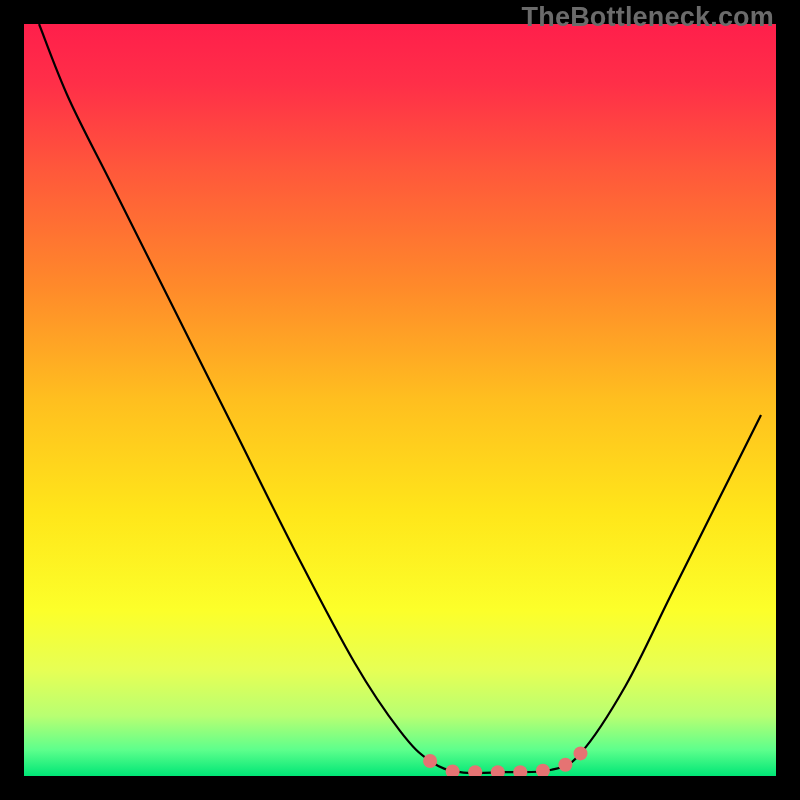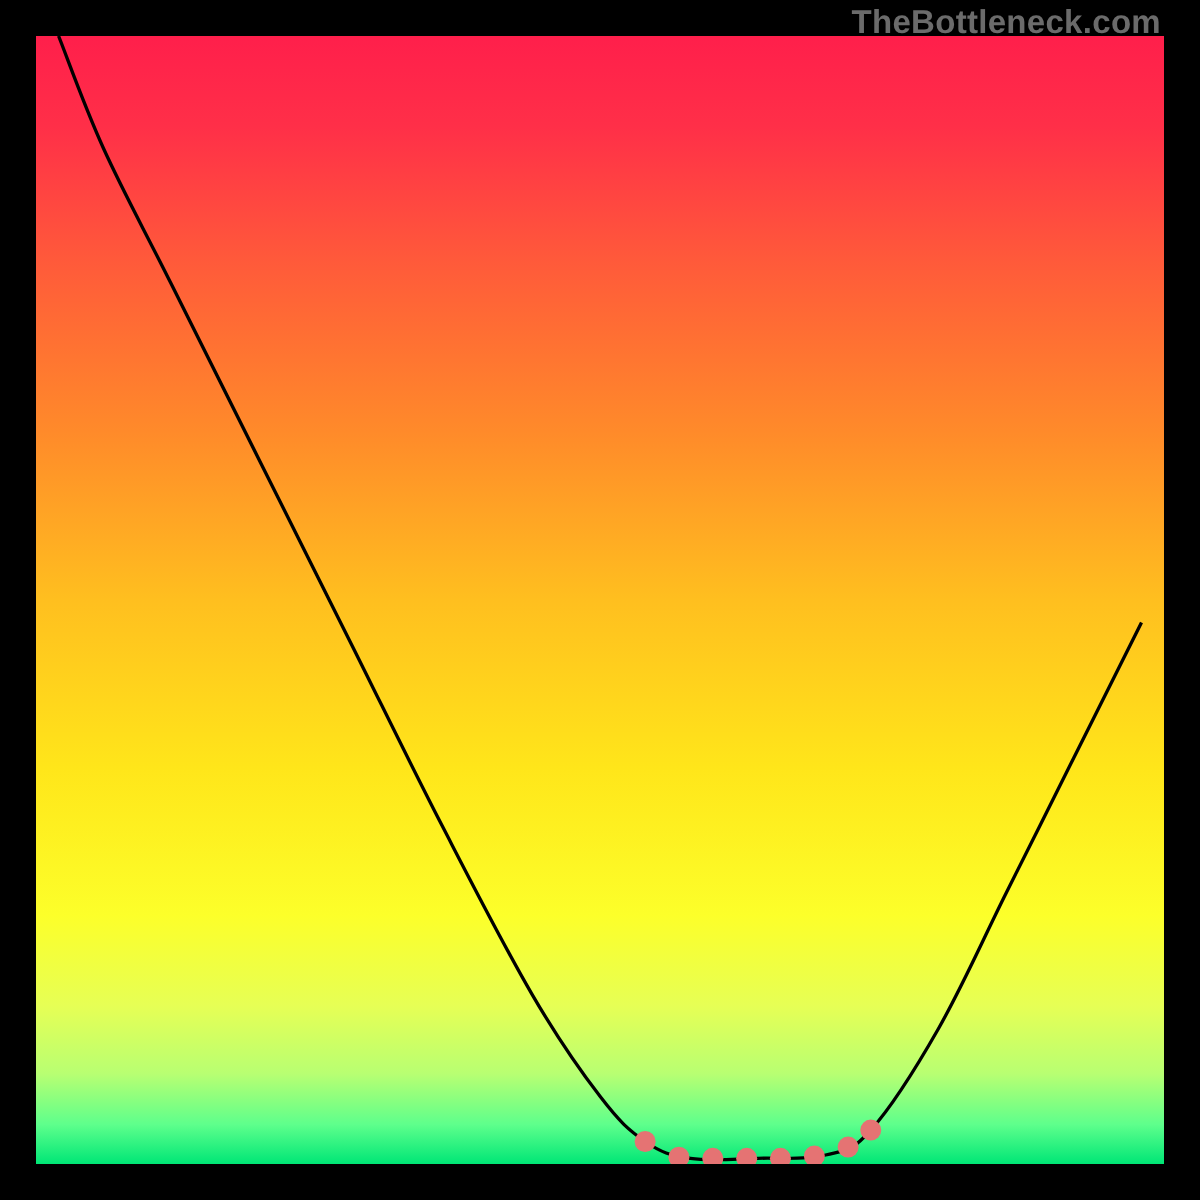--- a/index.html
+++ b/index.html
@@ -23,21 +23,21 @@
     left: 0;
     top: 0;
     width: 752px;
     height: 752px;
   }
   .watermark {
     position: absolute;
     top: 2px;
     right: 26px;
     font-family: Arial, Helvetica, sans-serif;
-    font-size: 22px;
+    font-size: 27px;
     font-weight: 600;
     color: #6b6b6b;
     letter-spacing: 0.2px;
     pointer-events: none;
     text-align: right;
   }
   svg {
     position: absolute;
     left: 0;
     top: 0;

